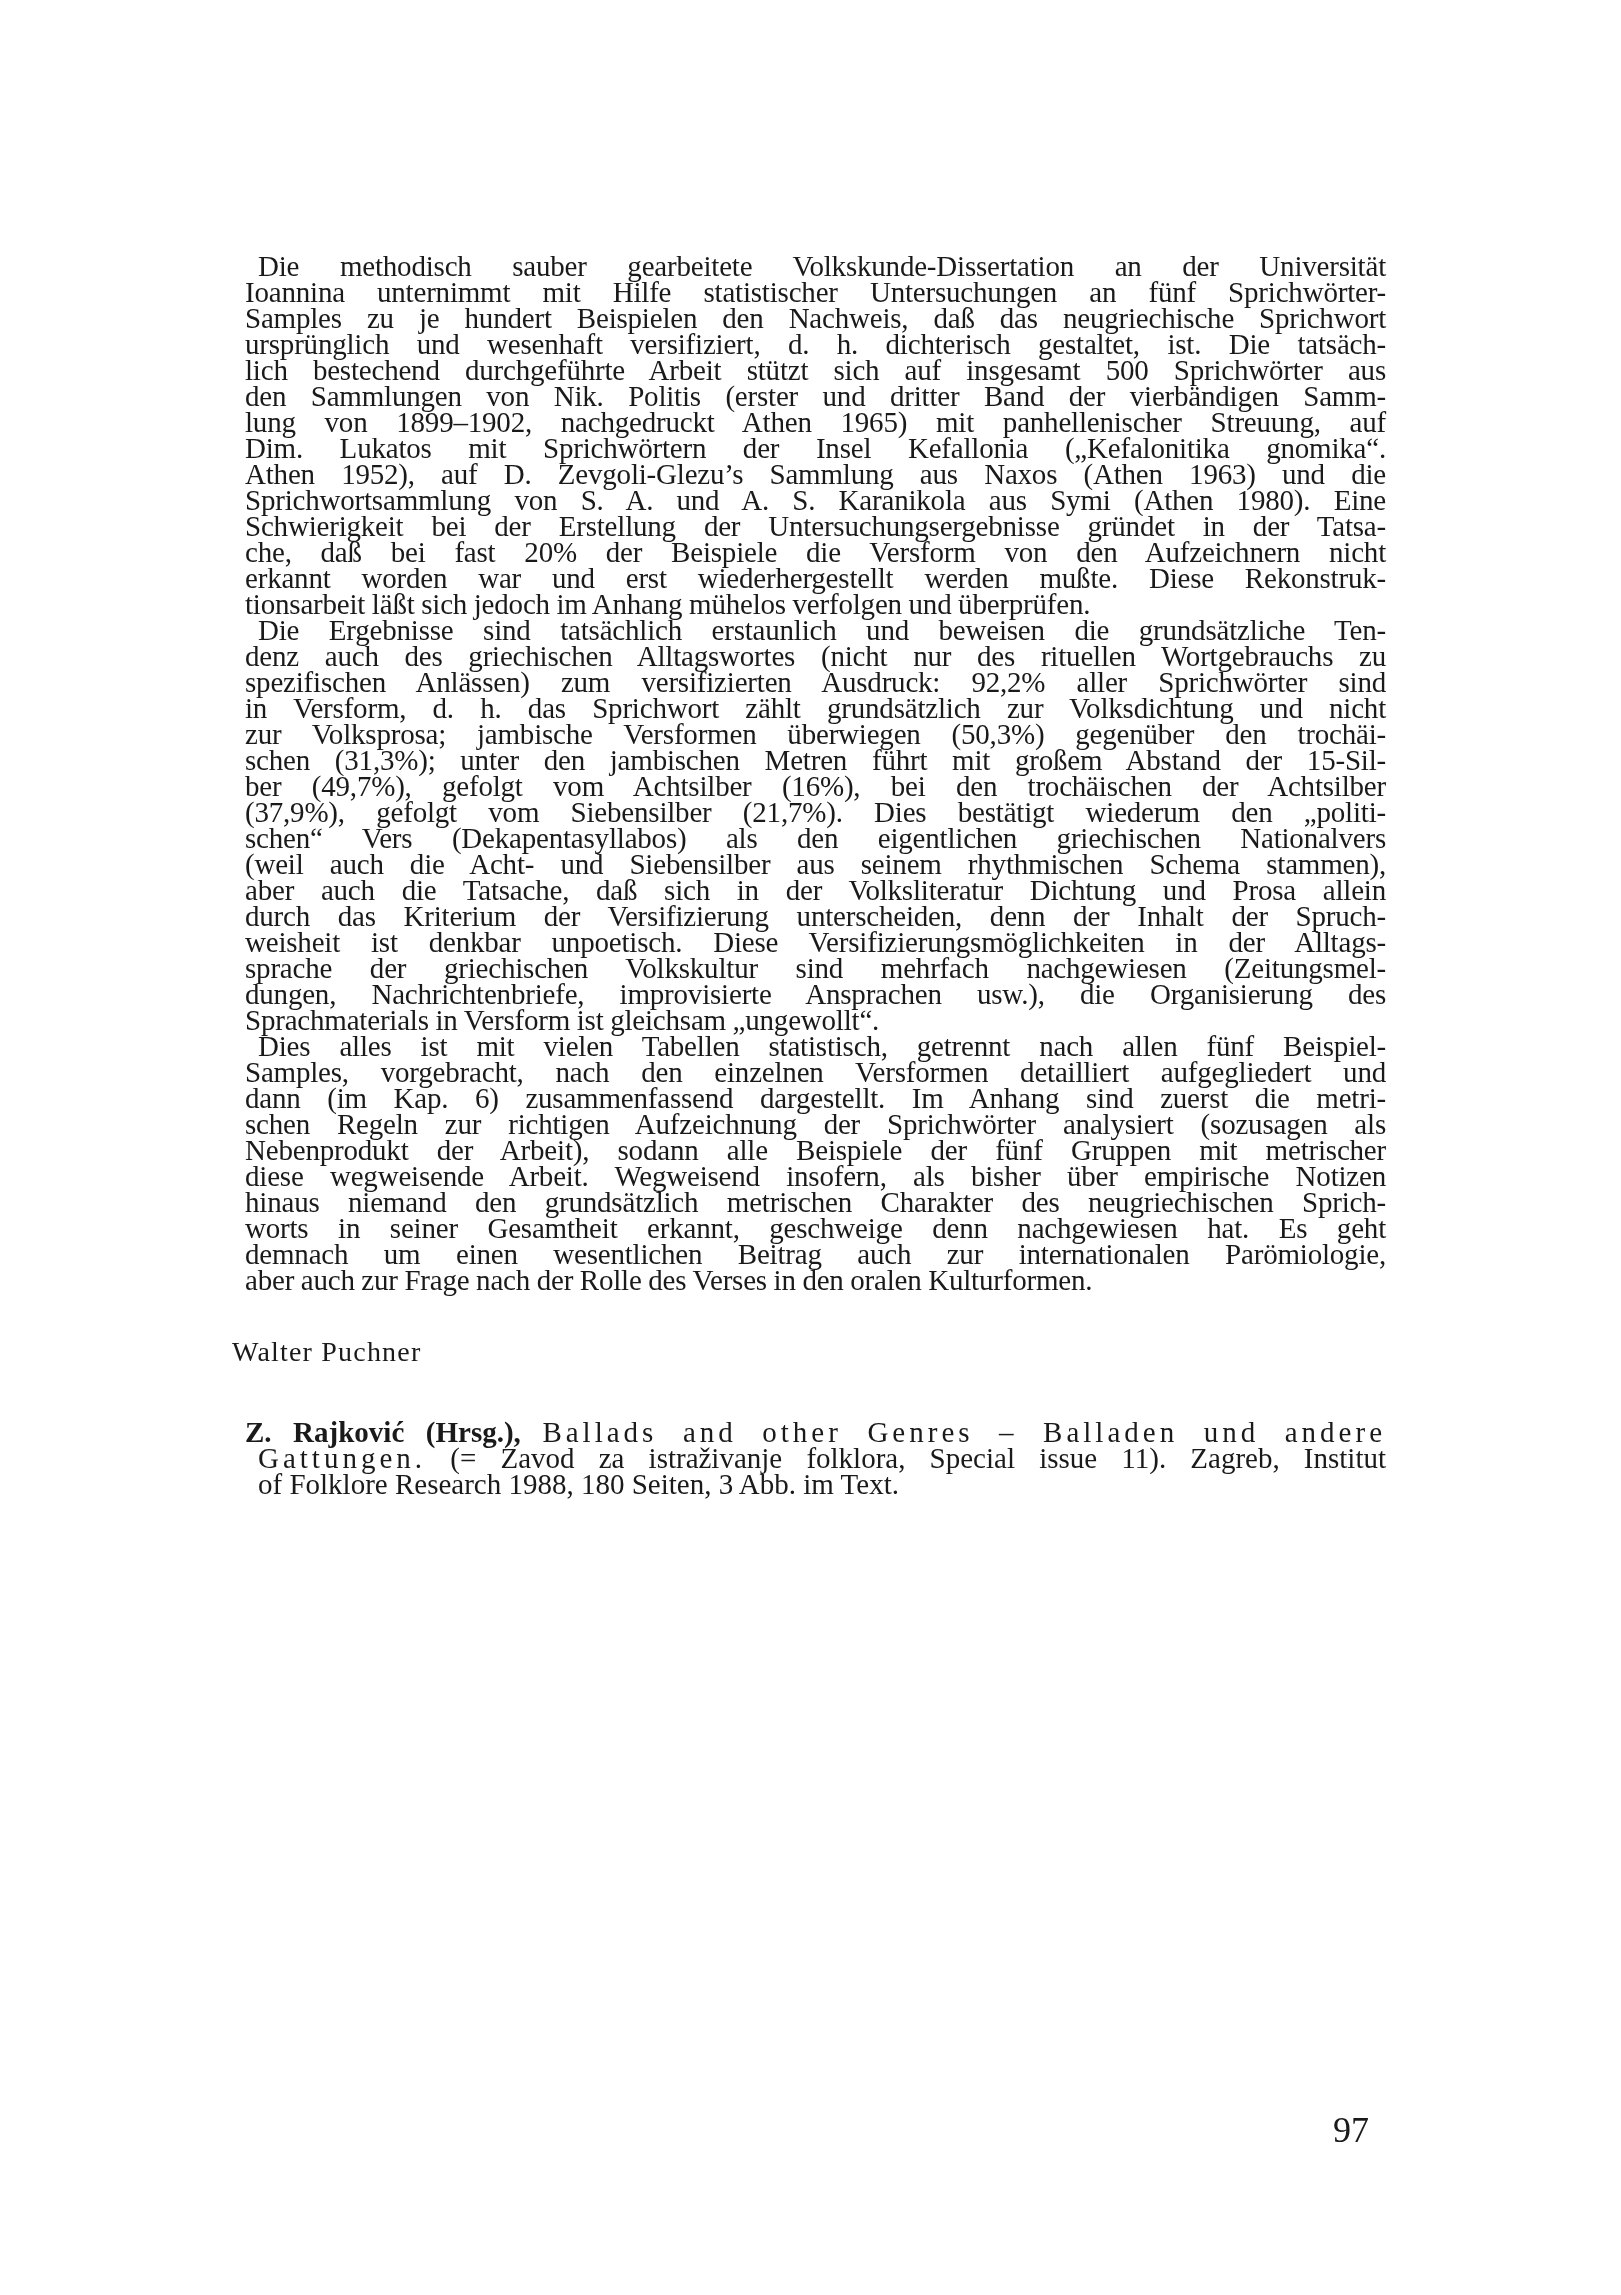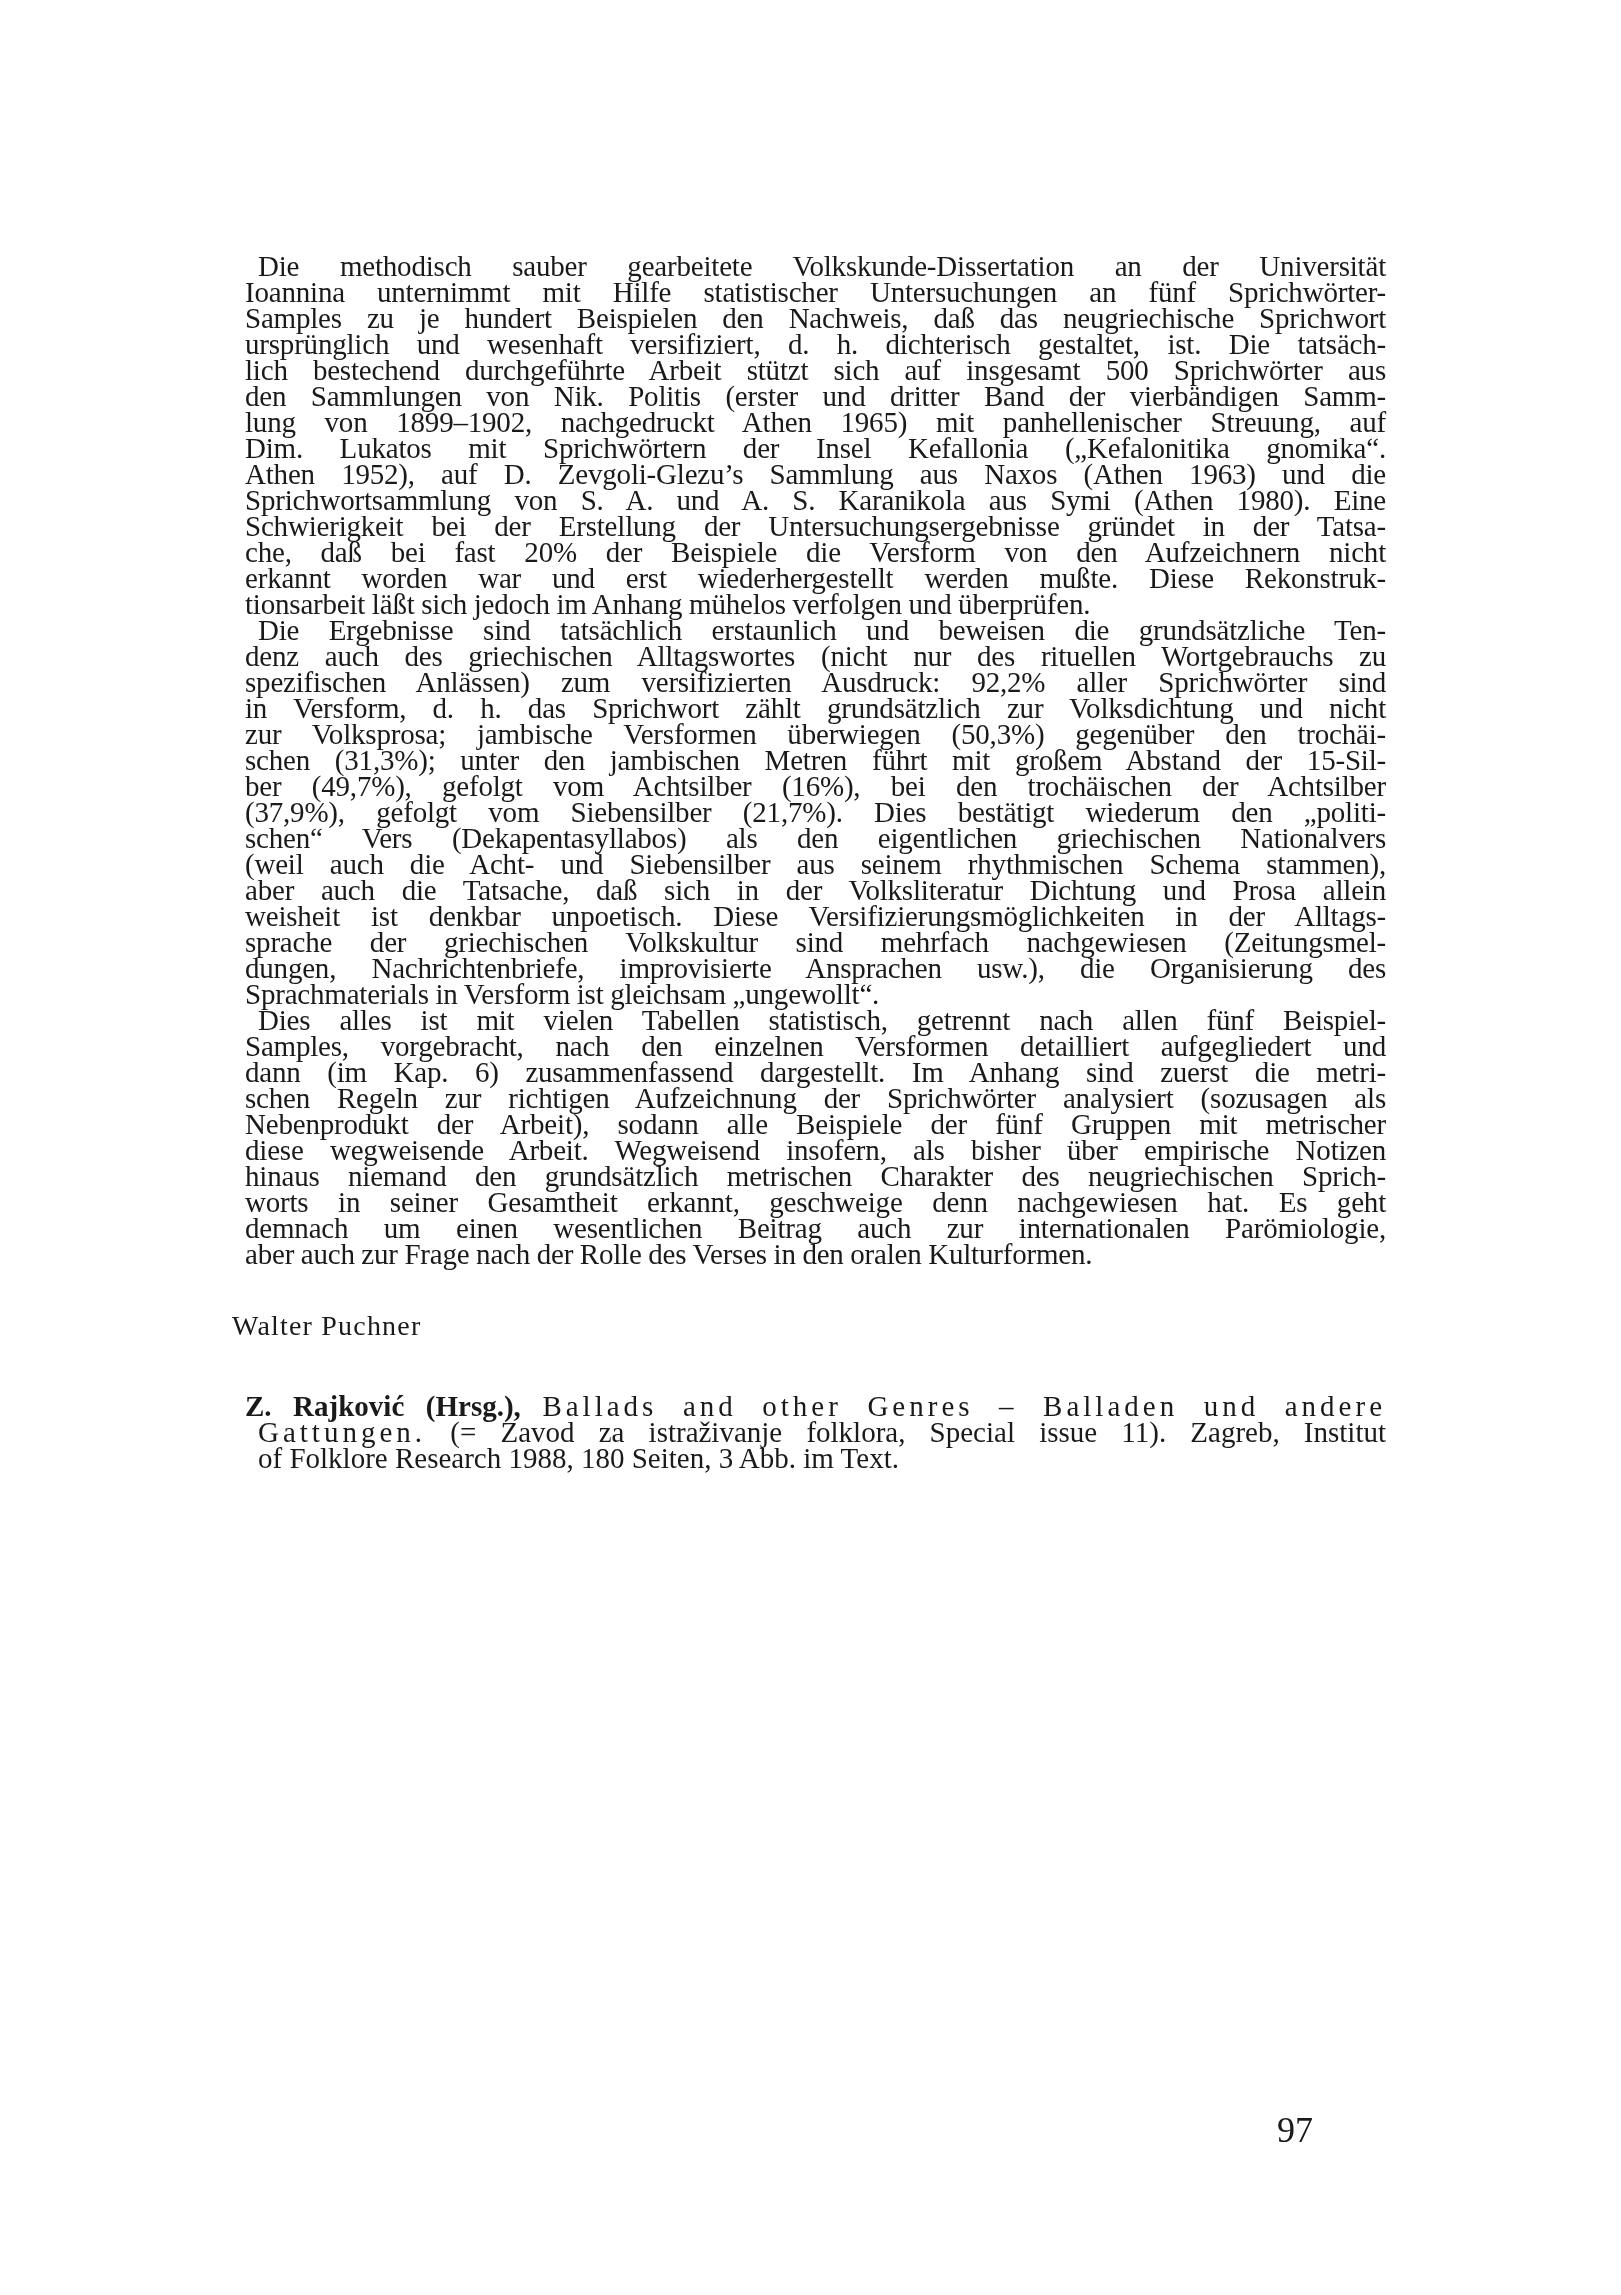--- a/index.html
+++ b/index.html
@@ -68,21 +68,21 @@
       padding-left: 13px;
     }
     .bold {
       font-weight: bold;
     }
     .spaced {
       letter-spacing: 4px;
     }
     .page-number {
       position: absolute;
-      left: 1277px;
+      left: 1333px;
       top: 2111px;
       font-size: 36px;
       line-height: 39px;
       font-family: "Liberation Serif", "DejaVu Serif", serif;
     }
   </style>
 </head>
 <body>
 
 <div class="page">
@@ -109,20 +109,21 @@
     <span class="line">denz auch des griechischen Alltagswortes (nicht nur des rituellen Wortgebrauchs zu</span>
     <span class="line">spezifischen Anlässen) zum versifizierten Ausdruck: 92,2% aller Sprichwörter sind</span>
     <span class="line">in Versform, d. h. das Sprichwort zählt grundsätzlich zur Volksdichtung und nicht</span>
     <span class="line">zur Volksprosa; jambische Versformen überwiegen (50,3%) gegenüber den trochäi-</span>
     <span class="line">schen (31,3%); unter den jambischen Metren führt mit großem Abstand der 15-Sil-</span>
     <span class="line">ber (49,7%), gefolgt vom Achtsilber (16%), bei den trochäischen der Achtsilber</span>
     <span class="line">(37,9%), gefolgt vom Siebensilber (21,7%). Dies bestätigt wiederum den „politi-</span>
     <span class="line">schen“ Vers (Dekapentasyllabos) als den eigentlichen griechischen Nationalvers</span>
     <span class="line">(weil auch die Acht- und Siebensilber aus seinem rhythmischen Schema stammen),</span>
     <span class="line">aber auch die Tatsache, daß sich in der Volksliteratur Dichtung und Prosa allein</span>
+    <span class="line">durch das Kriterium der Versifizierung unterscheiden, denn der Inhalt der Spruch-</span>
     <span class="line">weisheit ist denkbar unpoetisch. Diese Versifizierungsmöglichkeiten in der Alltags-</span>
     <span class="line">sprache der griechischen Volkskultur sind mehrfach nachgewiesen (Zeitungsmel-</span>
     <span class="line">dungen, Nachrichtenbriefe, improvisierte Ansprachen usw.), die Organisierung des</span>
     <span class="line last">Sprachmaterials in Versform ist gleichsam „ungewollt“.</span>
   </div>
 
   <div class="para">
     <span class="line first">Dies alles ist mit vielen Tabellen statistisch, getrennt nach allen fünf Beispiel-</span>
     <span class="line">Samples, vorgebracht, nach den einzelnen Versformen detailliert aufgegliedert und</span>
     <span class="line">dann (im Kap. 6) zusammenfassend dargestellt. Im Anhang sind zuerst die metri-</span>

